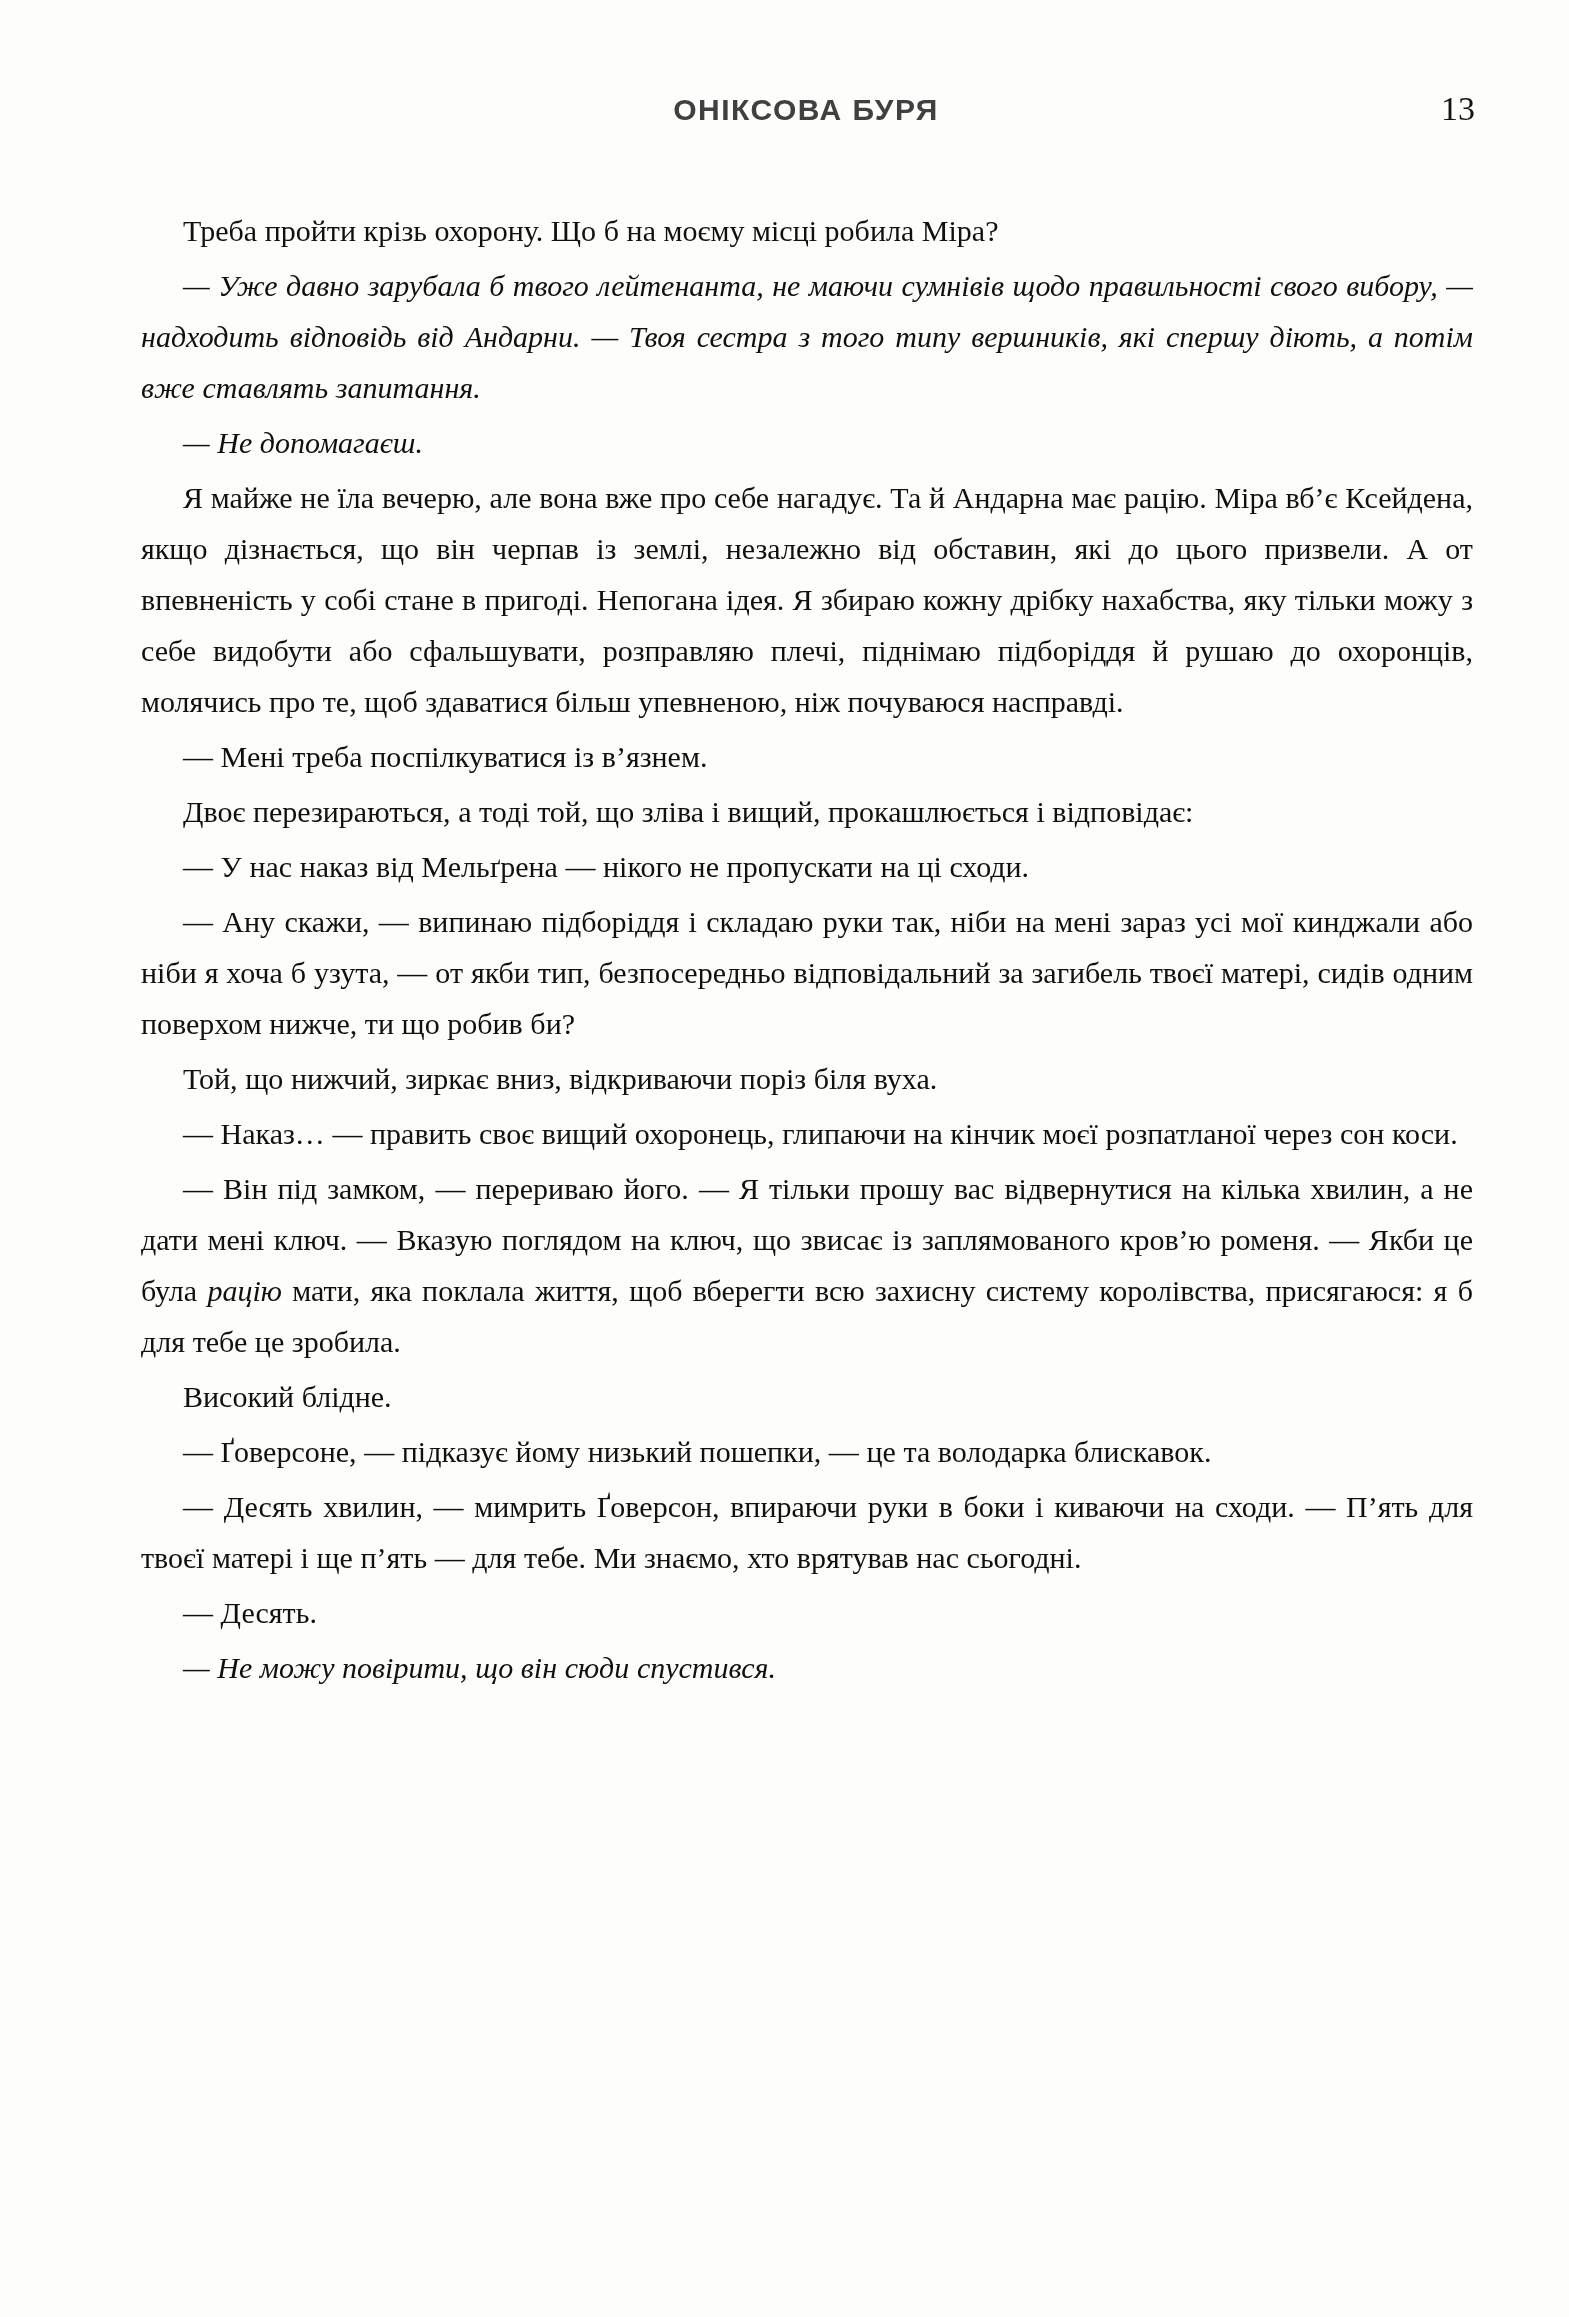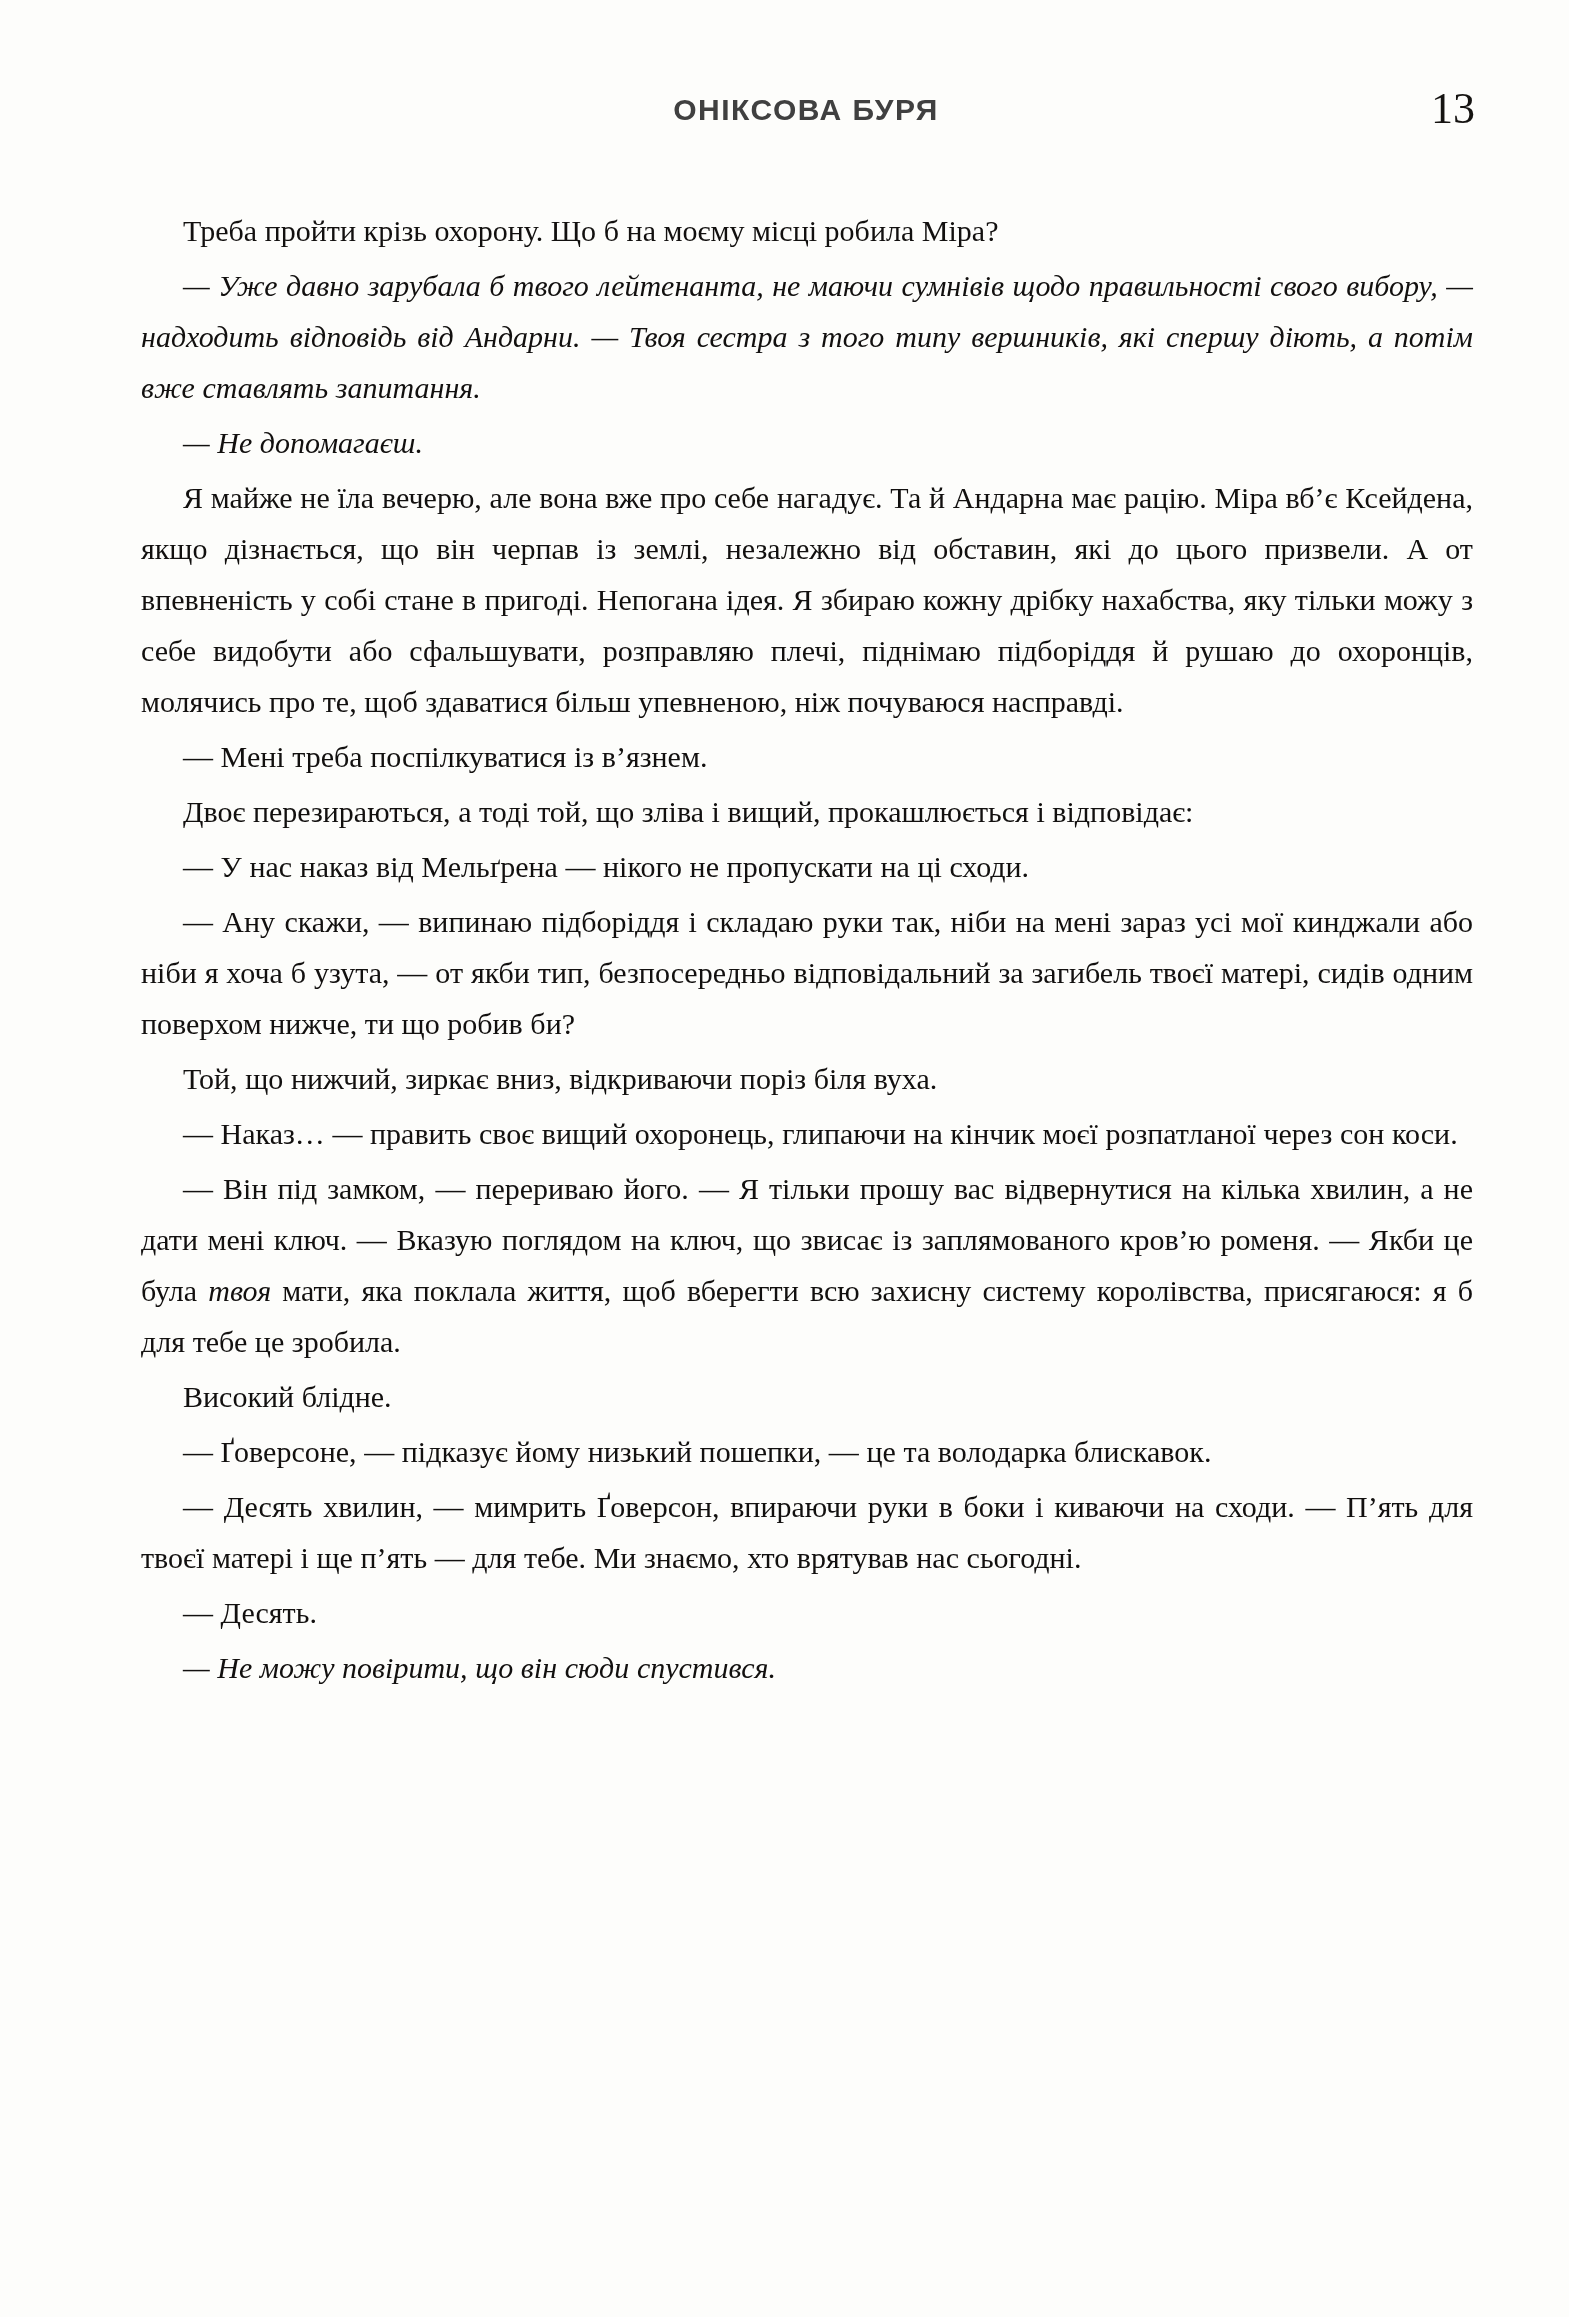--- a/index.html
+++ b/index.html
@@ -41,21 +41,21 @@
     font-weight: 600;
     letter-spacing: 1.5px;
     color: #404040;
     line-height: 42px;
   }
   .rh-folio {
     position: absolute;
     right: 0;
     top: -6.8px;
     font-family: "Liberation Serif", "DejaVu Serif", serif;
-    font-size: 44px;
+    font-size: 34px;
     font-weight: 400;
     color: #151311;
     line-height: 54px;
   }
 
   
   .textblock {
     position: absolute;
     left: 137px;
     top: 201px;
@@ -100,21 +100,21 @@
   <p class="bodytext"><span>Треба пройти крізь охорону. Що б на моєму місці робила Міра?</span></p>
       <p class="bodytext ital"><span>— Уже давно зарубала б твого лейтенанта, не маючи сумнівів щодо правильності свого вибору, — надходить відповідь від Андарни. — Твоя сестра з того типу вершників, які спершу діють, а потім вже ставлять запитання.</span></p>
       <p class="bodytext ital"><span>— Не допомагаєш.</span></p>
       <p class="bodytext"><span>Я майже не їла вечерю, але вона вже про себе нагадує. Та й Андарна має рацію. Міра вб’є Ксейдена, якщо дізнається, що він черпав із землі, незалежно від обставин, які до цього призвели. А от впевненість у собі стане в пригоді. Непогана ідея. Я збираю кожну дрібку нахабства, яку тільки можу з себе видобути або сфальшувати, розправляю плечі, піднімаю підборіддя й рушаю до охоронців, молячись про те, щоб здаватися більш упевненою, ніж почуваюся насправді.</span></p>
       <p class="bodytext"><span>— Мені треба поспілкуватися із в’язнем.</span></p>
       <p class="bodytext"><span>Двоє перезираються, а тоді той, що зліва і вищий, прокашлюється і відповідає:</span></p>
       <p class="bodytext"><span>— У нас наказ від Мельґрена — нікого не пропускати на ці сходи.</span></p>
       <p class="bodytext"><span>— Ану скажи, — випинаю підборіддя і складаю руки так, ніби на мені зараз усі мої кинджали або ніби я хоча б узута, — от якби тип, безпосередньо відповідальний за загибель твоєї матері, сидів одним поверхом нижче, ти що робив би?</span></p>
       <p class="bodytext"><span>Той, що нижчий, зиркає вниз, відкриваючи поріз біля вуха.</span></p>
       <p class="bodytext"><span>— Наказ… — править своє вищий охоронець, глипаючи на кінчик моєї розпатланої через сон коси.</span></p>
-      <p class="bodytext"><span>— Він під замком, — перериваю його. — Я тільки прошу вас відвернутися на кілька хвилин, а не дати мені ключ. — Вказую поглядом на ключ, що звисає із заплямованого кров’ю роменя. — Якби це була </span><em>твоя</em><span> мати, яка поклала життя, щоб вберегти всю захисну систему королівства, присягаюся: я б для тебе це зробила.</span></p>
+      <p class="bodytext"><span>— Він під замком, — перериваю його. — Я тільки прошу вас відвернутися на кілька хвилин, а не дати мені ключ. — Вказую поглядом на ключ, що звисає із заплямованого кров’ю роменя. — Якби це була </span><em>рацію</em><span> мати, яка поклала життя, щоб вберегти всю захисну систему королівства, присягаюся: я б для тебе це зробила.</span></p>
       <p class="bodytext"><span>Високий блідне.</span></p>
       <p class="bodytext"><span>— Ґоверсоне, — підказує йому низький пошепки, — це та володарка блискавок.</span></p>
       <p class="bodytext"><span>— Десять хвилин, — мимрить Ґоверсон, впираючи руки в боки і киваючи на сходи. — П’ять для твоєї матері і ще п’ять — для тебе. Ми знаємо, хто врятував нас сьогодні.</span></p>
       <p class="bodytext"><span>— Десять.</span></p>
       <p class="bodytext ital"><span>— Не можу повірити, що він сюди спустився.</span></p>
     </div>
 
 </div>
 
 

